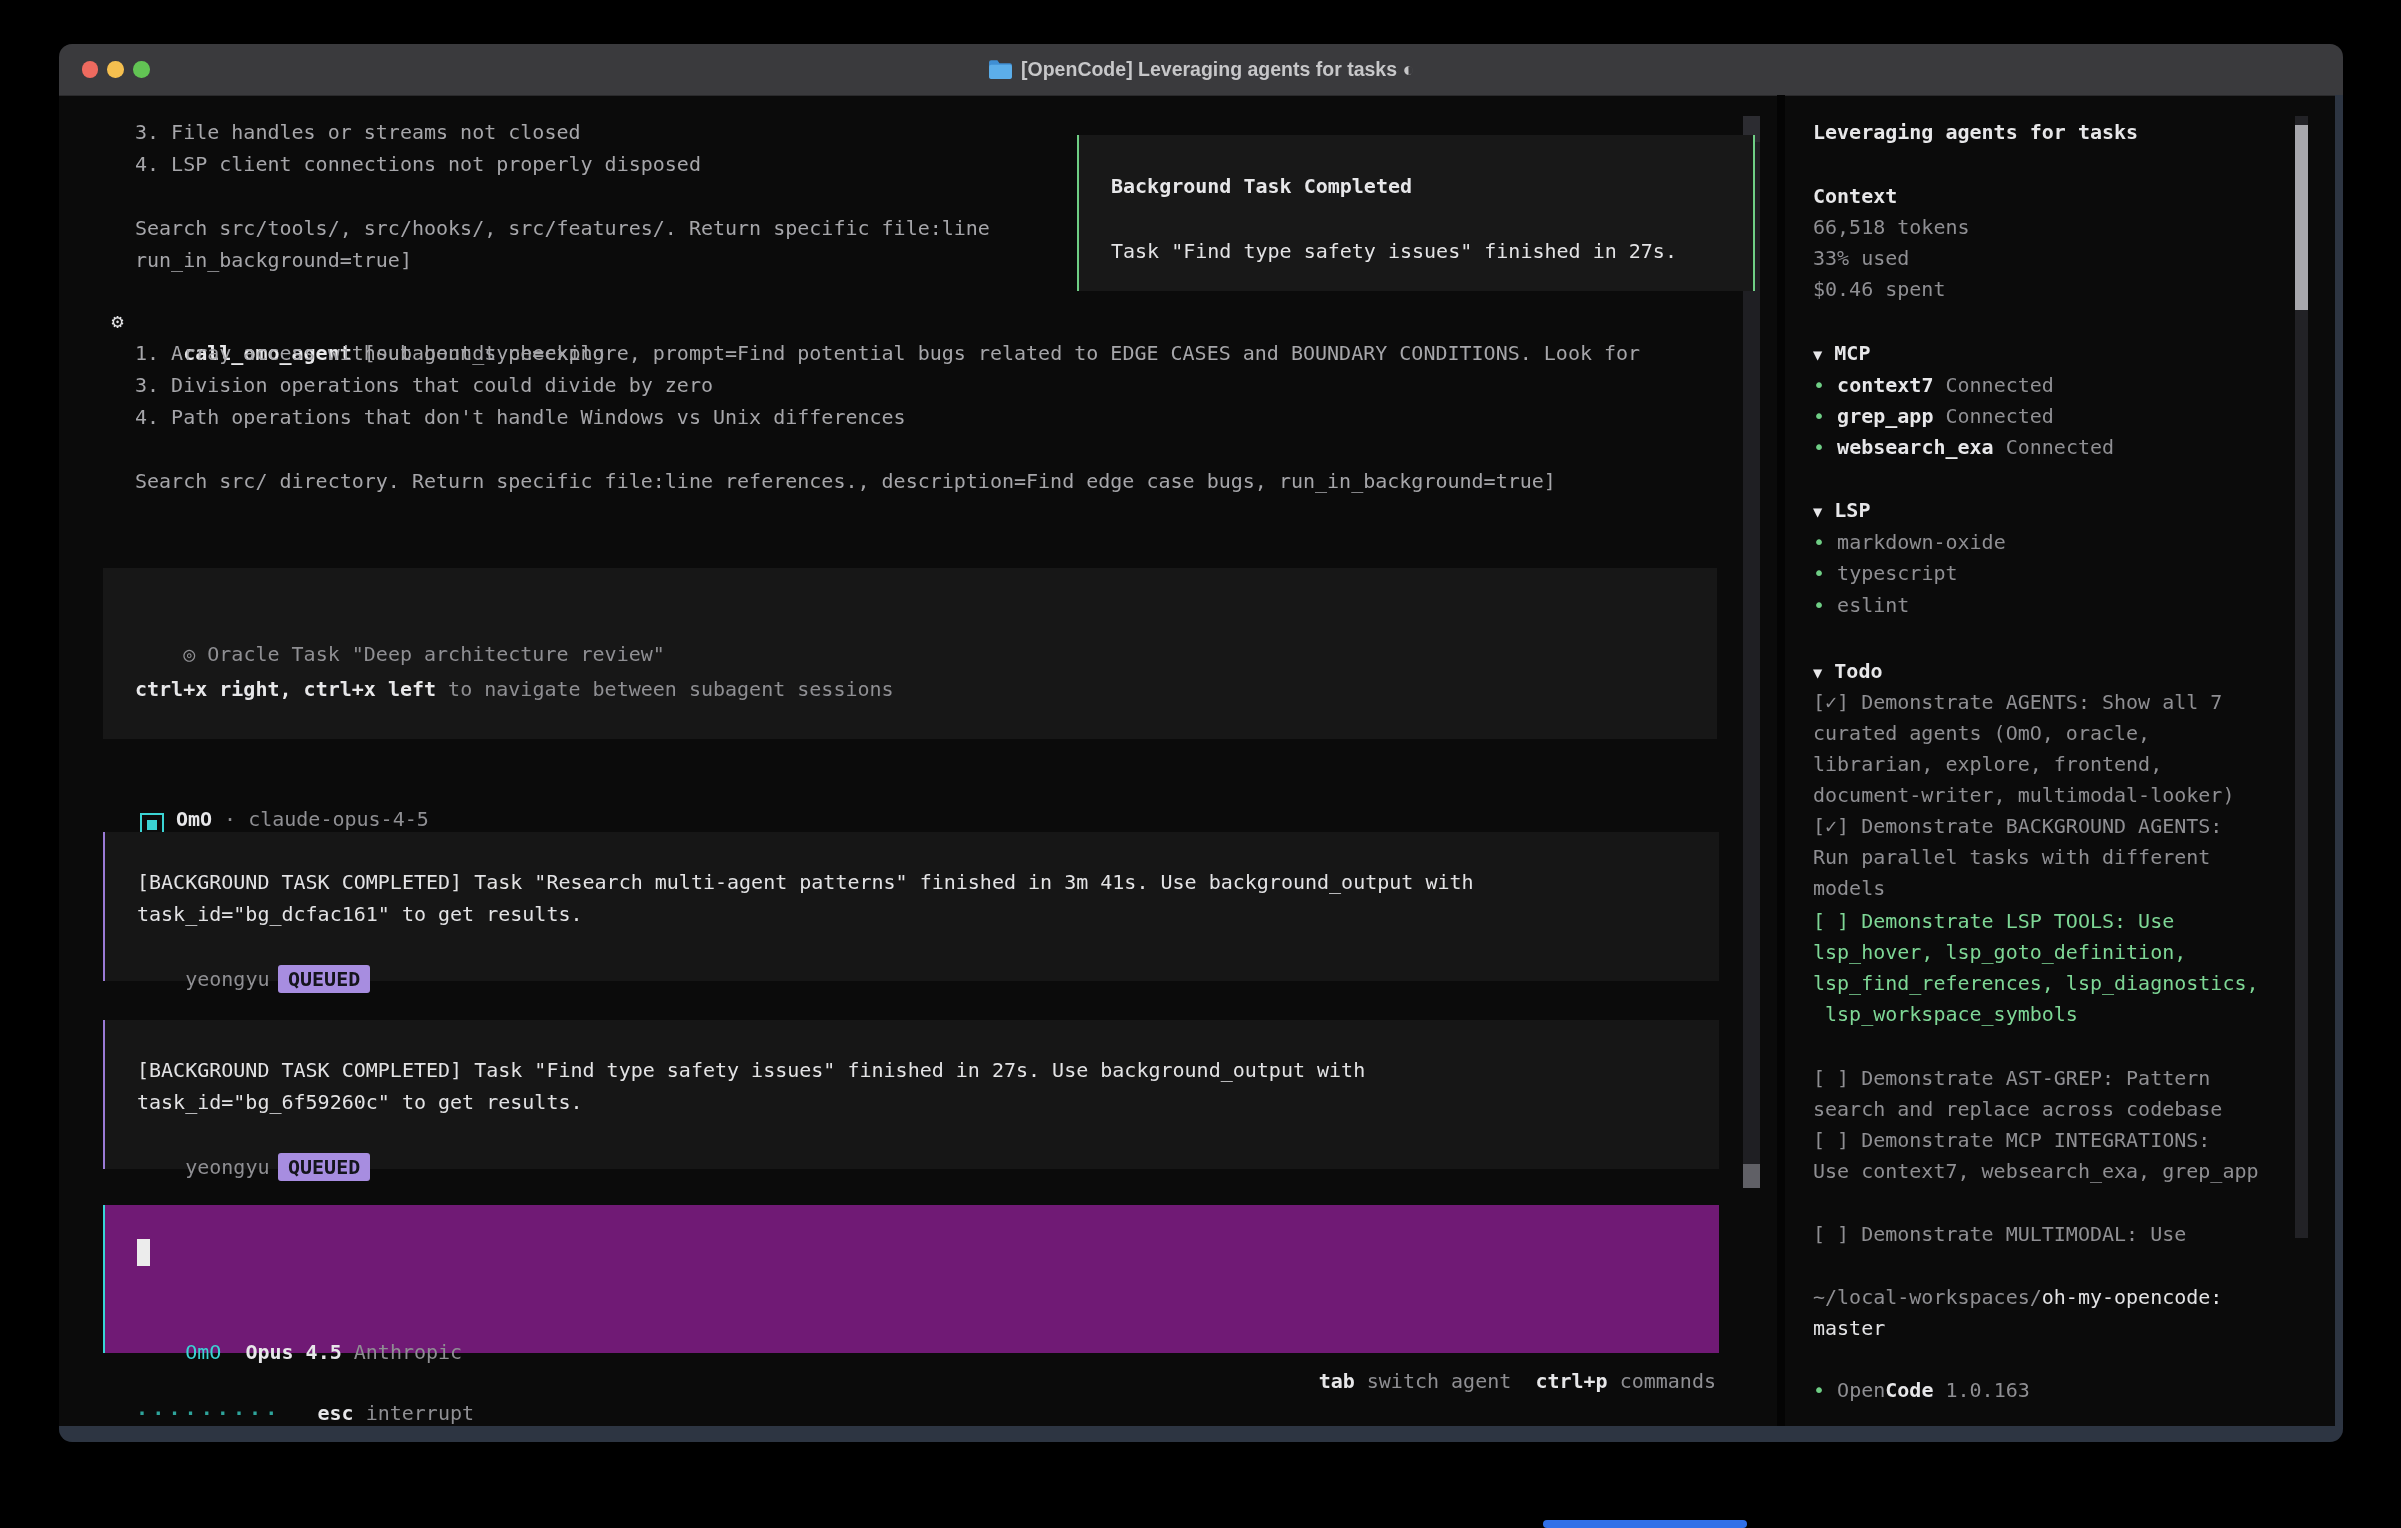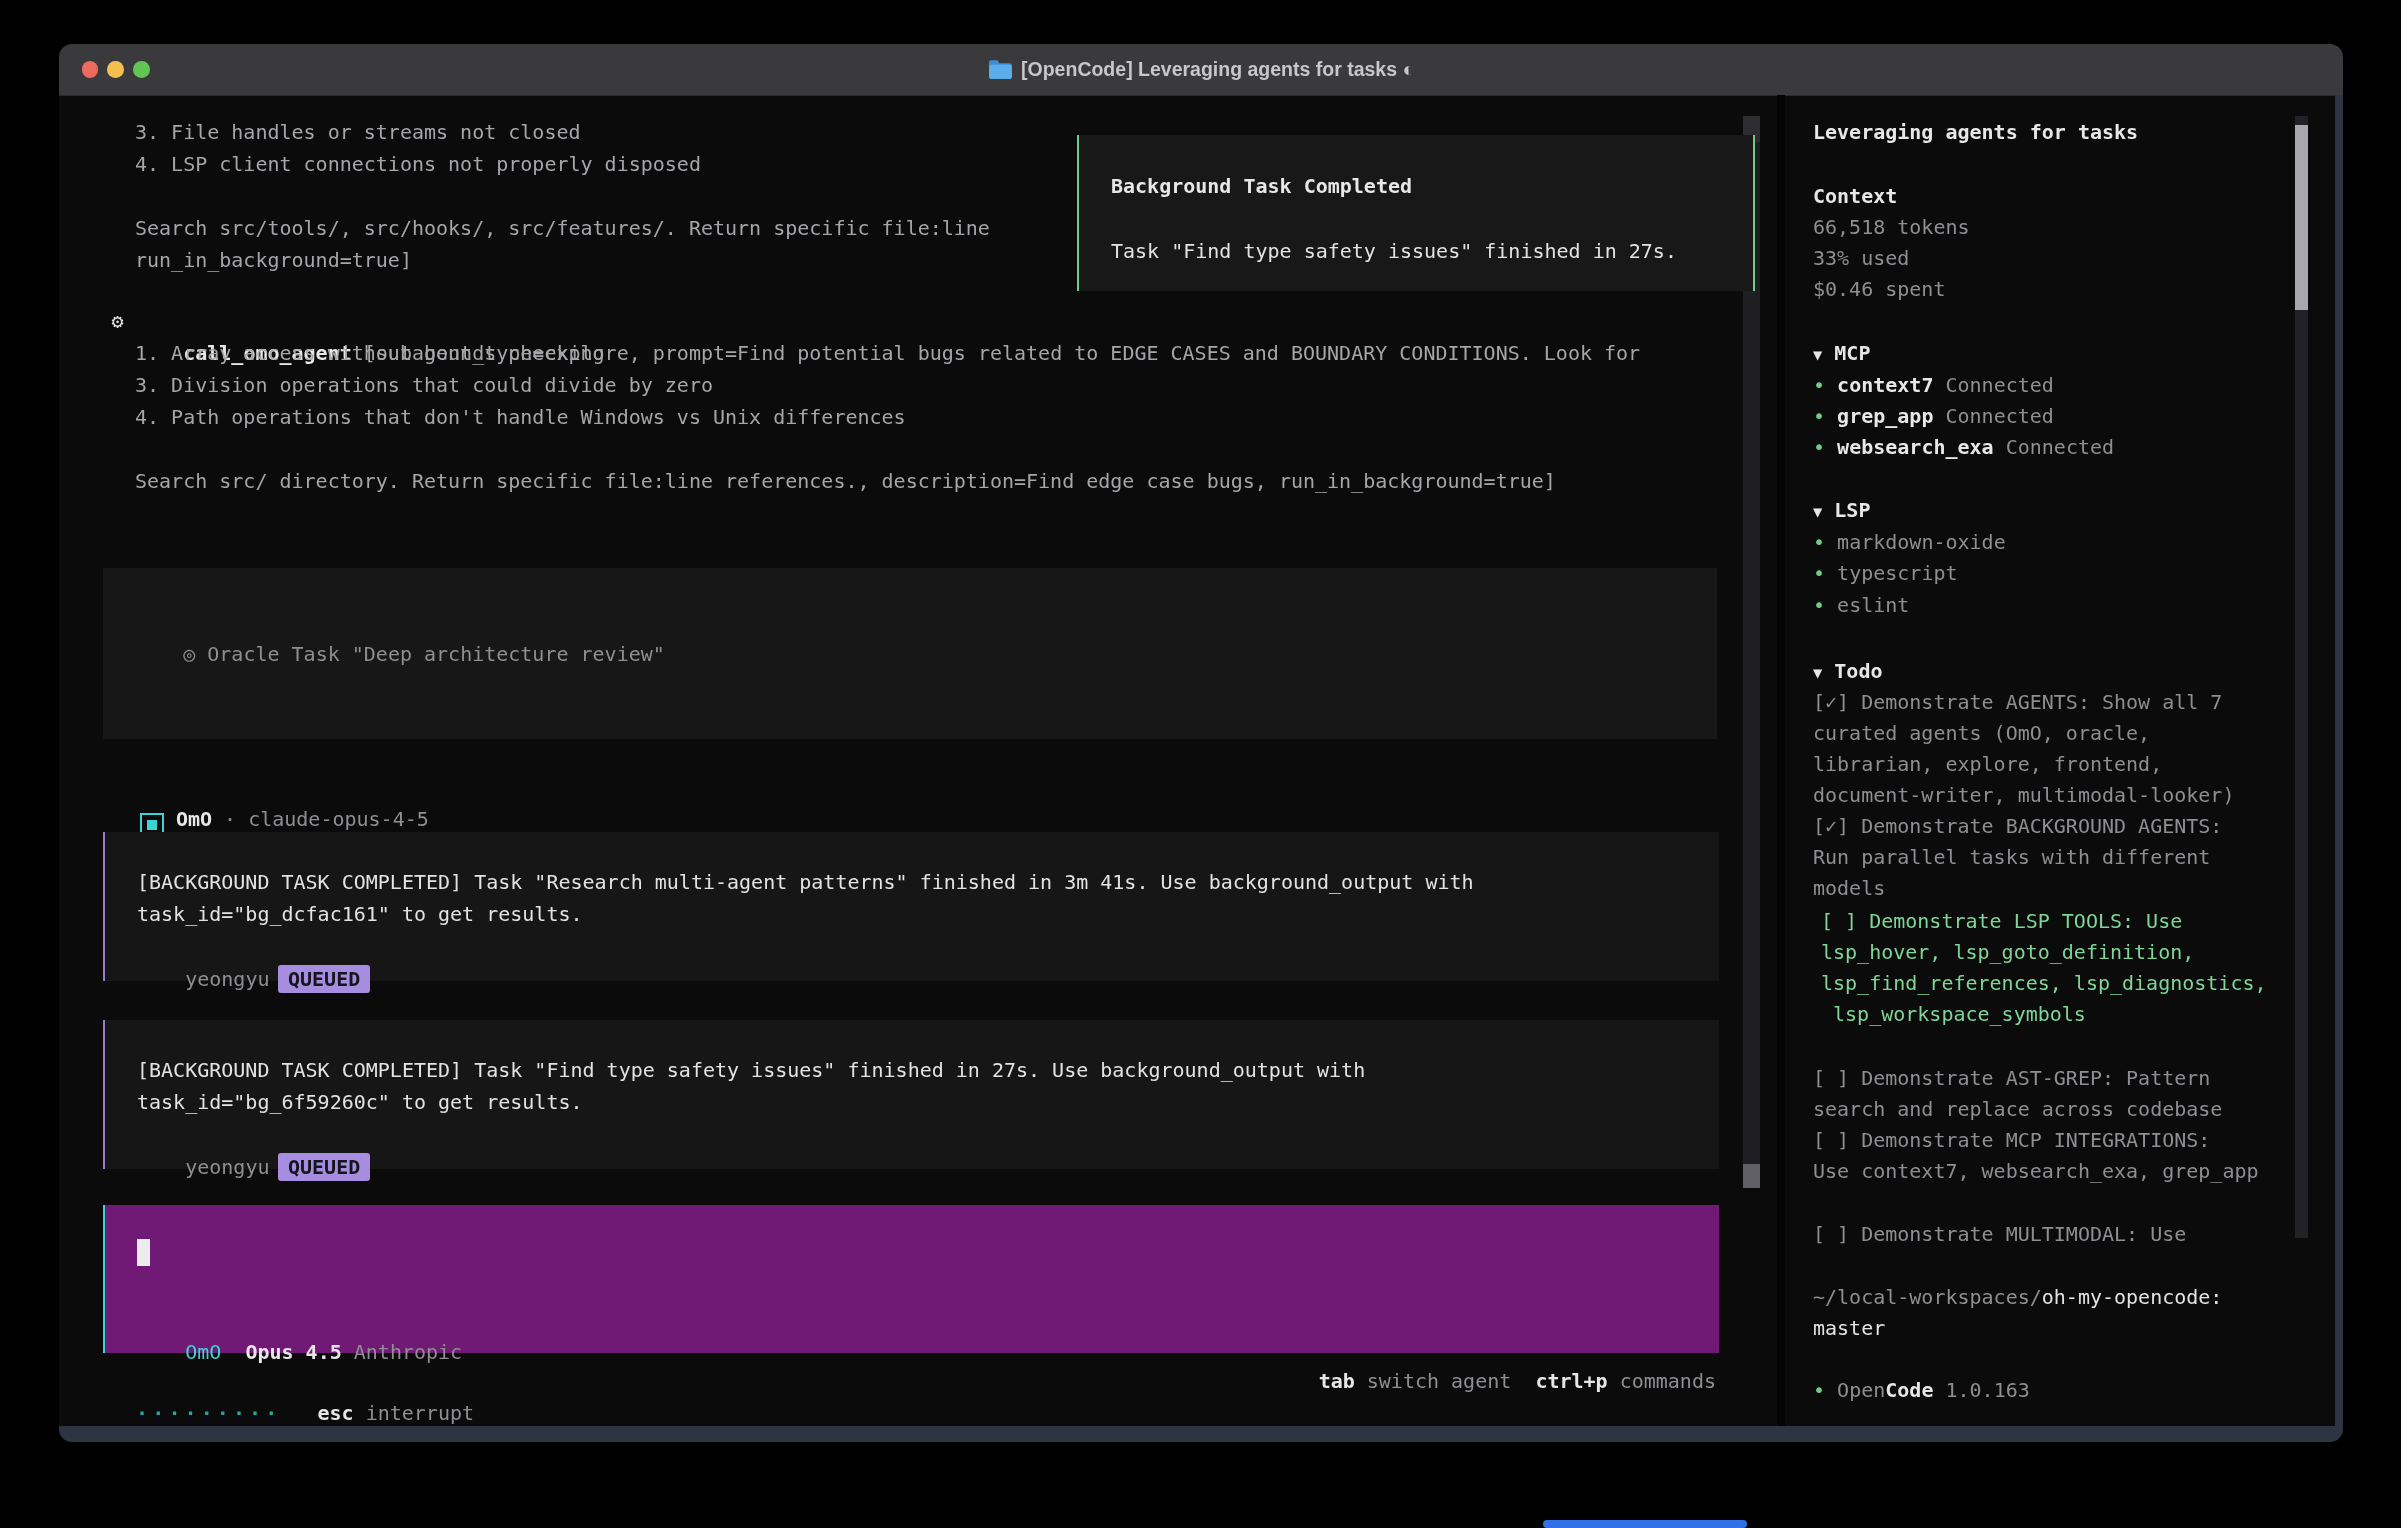--- a/index.html
+++ b/index.html
@@ -85,20 +85,21 @@
       <div class="line">4. Path operations that don't handle Windows vs Unix differences</div>
       <div class="line">&nbsp;</div>
       <div class="line">Search src/ directory. Return specific file:line references., description=Find edge case bugs, run_in_background=true]</div>
     </div>
 </div>
 
 <div class="abs oracle">
   <div class="abs gd" style="left:32px;top:38px;white-space:pre;">
     <span>◎</span><span> </span><span>Oracle Task "Deep architecture review"</span>
   </div>
+  <div class="abs" style="left:32px;top:105px;"><span class="seg w">ctrl+x right,</span><span class="seg gd"> </span><span class="seg w">ctrl+x left</span><span class="seg gd"> to navigate between subagent sessions</span></div>
 </div>
 
 <div class="abs" style="left:116px;top:771px;white-space:pre;">
   <span class="agent-icon"><i></i></span><span class="w">OmO</span><span class="gd"> </span><span class="gd">·</span><span class="gd"> </span><span class="gd">claude-opus-4-5</span>
 </div>
 
 <div class="abs msg" style="top:832px;">
   <div class="abs wn" style="left:32px;top:34px;white-space:pre;">[BACKGROUND TASK COMPLETED] Task "Research multi-agent patterns" finished in 3m 41s. Use background_output with</div>
   <div class="abs wn" style="left:32px;top:66px;white-space:pre;">task_id="bg_dcfac161" to get results.</div>
   <div class="abs" style="left:32px;top:99px;white-space:pre;">
@@ -154,21 +155,21 @@
 <div class="abs" style="left:1813px;top:655px;white-space:pre;"><span class="tri">▼</span><span class="w"> Todo</span></div>
 <div class="abs gd" style="left:1813px;top:686px;">
     <div class="sline">[✓] Demonstrate AGENTS: Show all 7</div>
     <div class="sline">curated agents (OmO, oracle,</div>
     <div class="sline">librarian, explore, frontend,</div>
     <div class="sline">document-writer, multimodal-looker)</div>
     <div class="sline">[✓] Demonstrate BACKGROUND AGENTS:</div>
     <div class="sline">Run parallel tasks with different</div>
     <div class="sline">models</div>
   </div>
-<div class="abs grn" style="left:1813px;top:905px;margin-left:8px;">
+<div class="abs grn" style="left:1813px;top:905px;">
     <div class="sline">[ ] Demonstrate LSP TOOLS: Use</div>
     <div class="sline">lsp_hover, lsp_goto_definition,</div>
     <div class="sline">lsp_find_references, lsp_diagnostics,</div>
     <div class="sline"> lsp_workspace_symbols</div>
   </div>
 <div class="abs gd" style="left:1813px;top:1062px;">
     <div class="sline">[ ] Demonstrate AST-GREP: Pattern</div>
     <div class="sline">search and replace across codebase</div>
     <div class="sline">[ ] Demonstrate MCP INTEGRATIONS:</div>
     <div class="sline">Use context7, websearch_exa, grep_app</div>

